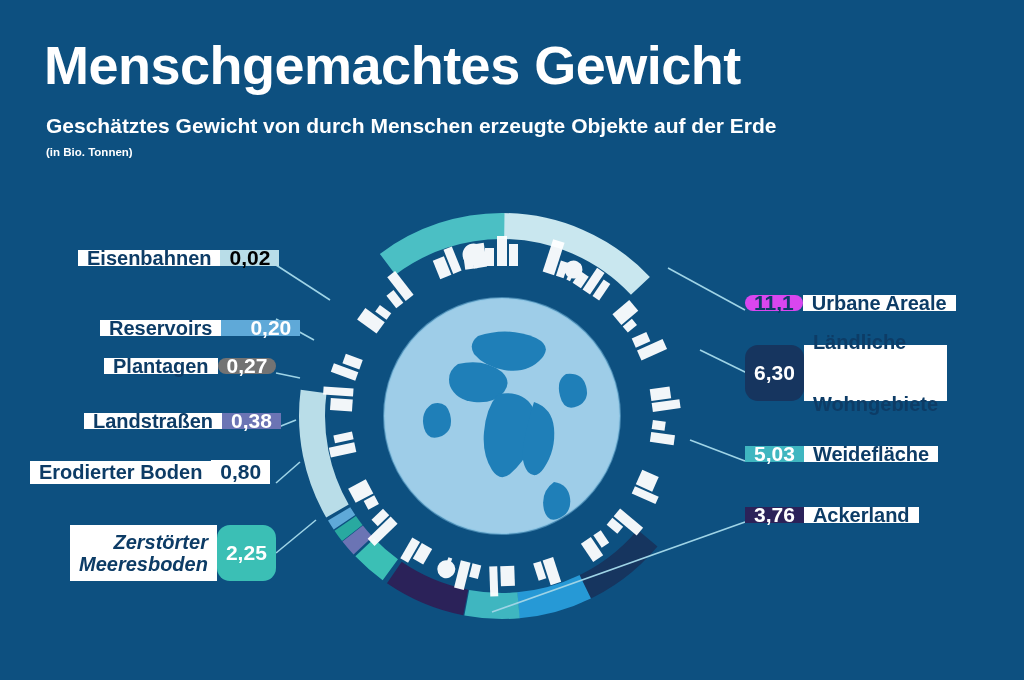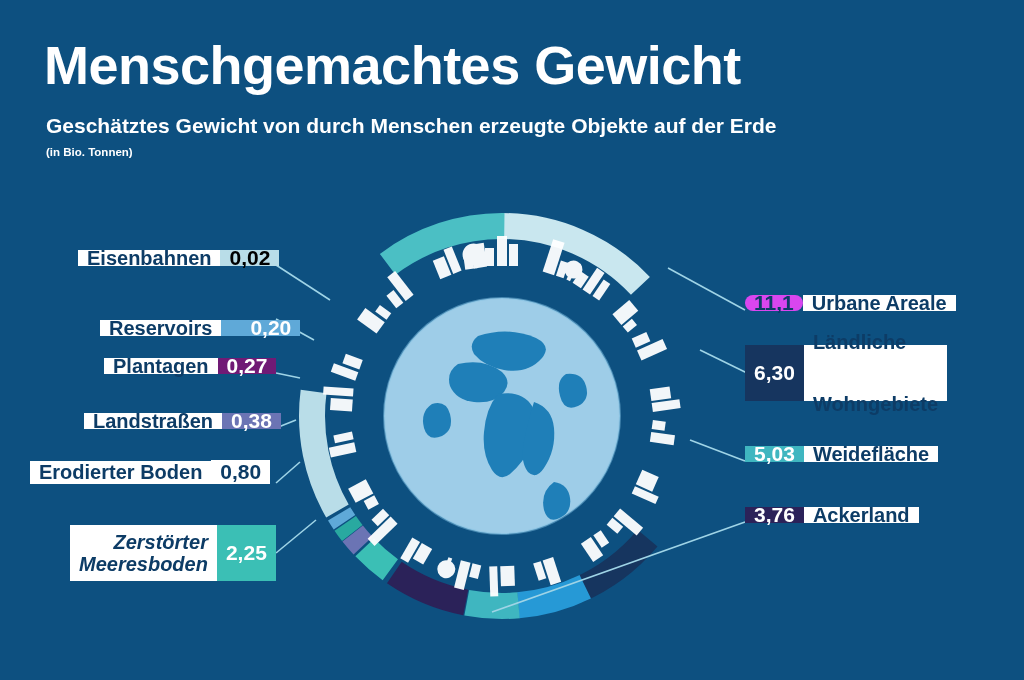--- a/index.html
+++ b/index.html
@@ -97,21 +97,21 @@
   
   .chip.two {
     height: 56px;
     align-items: stretch;
   }
   .chip.two .name {
     flex-direction: column;
     justify-content: center;
     line-height: 1.12;
   }
-  .chip.two .val { min-width: 58px; }
+  .chip.two .val { min-width: 58px; border-radius: 13px; }
   .chip.two.left .name { align-items: flex-end; font-style: italic; }
   .chip.two.right .name { align-items: flex-start; gap: 40px; }
 
   
   .leaders {
     position: absolute;
     inset: 0;
     pointer-events: none;
   }
 </style>
@@ -287,21 +287,21 @@
     <span class="val" style="background:#b9dde8; color:#000000;">0,02</span>
   </div>
 
   <div class="chip left" style="left:100px; top:304px;margin-top:16px;">
     <span class="name">Reservoirs</span>
     <span class="val" style="background:#5fa9d8; color:#ffffff;padding-left:29px;">0,20</span>
   </div>
 
   <div class="chip left" style="left:104px; top:358px;">
     <span class="name">Plantagen</span>
-    <span class="val" style="background:#701a75; color:#ffffff;">0,27</span>
+    <span class="val" style="background:#737373; color:#ffffff;border-radius:15px;">0,27</span>
   </div>
 
   <div class="chip left" style="left:84px; top:413px;">
     <span class="name">Landstraßen</span>
     <span class="val" style="background:#6b74b4; color:#ffffff;">0,38</span>
   </div>
 
   <div class="chip left" style="left:30px; top:468px;align-items:flex-end;">
     <span class="name">Erodierter Boden</span>
     <span class="val" style="background:#ffffff; color:#0d3c66;">0,80</span>

